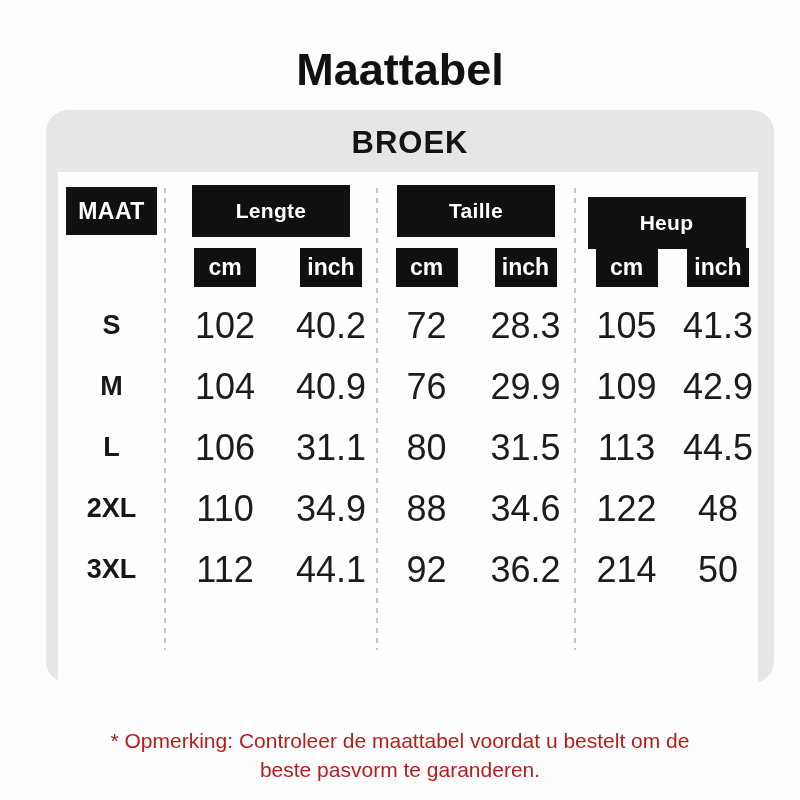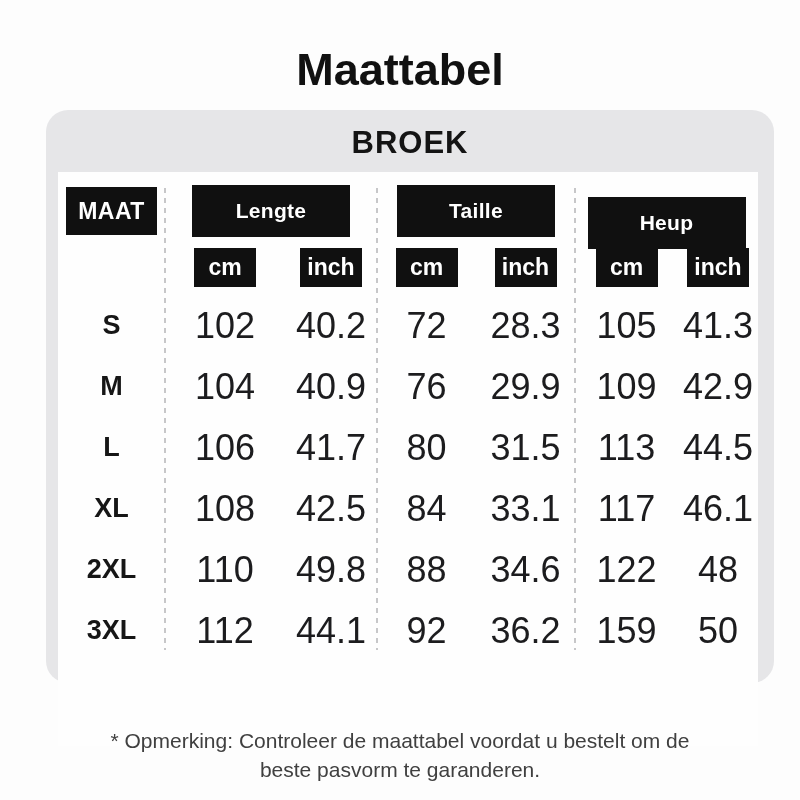--- a/index.html
+++ b/index.html
@@ -75,21 +75,21 @@
   
   .datarows{position:absolute;top:123px;left:0;width:700px;}
   .drow{display:flex;height:61px;}
   .val{font-size:36px;font-weight:500;color:#1c1c1e;}
   .size-label{font-size:27px;font-weight:600;color:#161616;}
 
   
   .note{
     position:absolute;top:726px;left:0;width:800px;
     text-align:center;
-    font-size:21px;line-height:29px;color:#404040;
+    font-size:21px;line-height:29px;color:#b91c1c;
   }
 </style>
 </head>
 <body>
 
 <div class="page">
 
   <div class="title">Maattabel</div>
 
   <div class="panel">
@@ -156,54 +156,45 @@
           <div class="cell c2 val">40.9</div>
           <div class="cell c3 val">76</div>
           <div class="cell c4 val">29.9</div>
           <div class="cell c5 val">109</div>
           <div class="cell c6 val">42.9</div>
         </div>
 
         <div class="drow">
           <div class="cell c0 size-label">L</div>
           <div class="cell c1 val">106</div>
-          <div class="cell c2 val">41.7</div>
+          <div class="cell c2 val">31.1</div>
           <div class="cell c3 val">80</div>
           <div class="cell c4 val">31.5</div>
           <div class="cell c5 val">113</div>
           <div class="cell c6 val">44.5</div>
         </div>
 
-        <div class="drow">
-          <div class="cell c0 size-label">XL</div>
-          <div class="cell c1 val">108</div>
-          <div class="cell c2 val">42.5</div>
-          <div class="cell c3 val">84</div>
-          <div class="cell c4 val">33.1</div>
-          <div class="cell c5 val">117</div>
-          <div class="cell c6 val">46.1</div>
-        </div>
 
         <div class="drow">
           <div class="cell c0 size-label">2XL</div>
           <div class="cell c1 val">110</div>
-          <div class="cell c2 val">49.8</div>
+          <div class="cell c2 val">34.9</div>
           <div class="cell c3 val">88</div>
           <div class="cell c4 val">34.6</div>
           <div class="cell c5 val">122</div>
           <div class="cell c6 val">48</div>
         </div>
 
         <div class="drow">
           <div class="cell c0 size-label">3XL</div>
           <div class="cell c1 val">112</div>
           <div class="cell c2 val">44.1</div>
           <div class="cell c3 val">92</div>
           <div class="cell c4 val">36.2</div>
-          <div class="cell c5 val">159</div>
+          <div class="cell c5 val">214</div>
           <div class="cell c6 val">50</div>
         </div>
 
       </div>
     </div>
   </div>
 
   <div class="note">
     <div>* Opmerking: Controleer de maattabel voordat u bestelt om de</div>
     <div>beste pasvorm te garanderen.</div>

